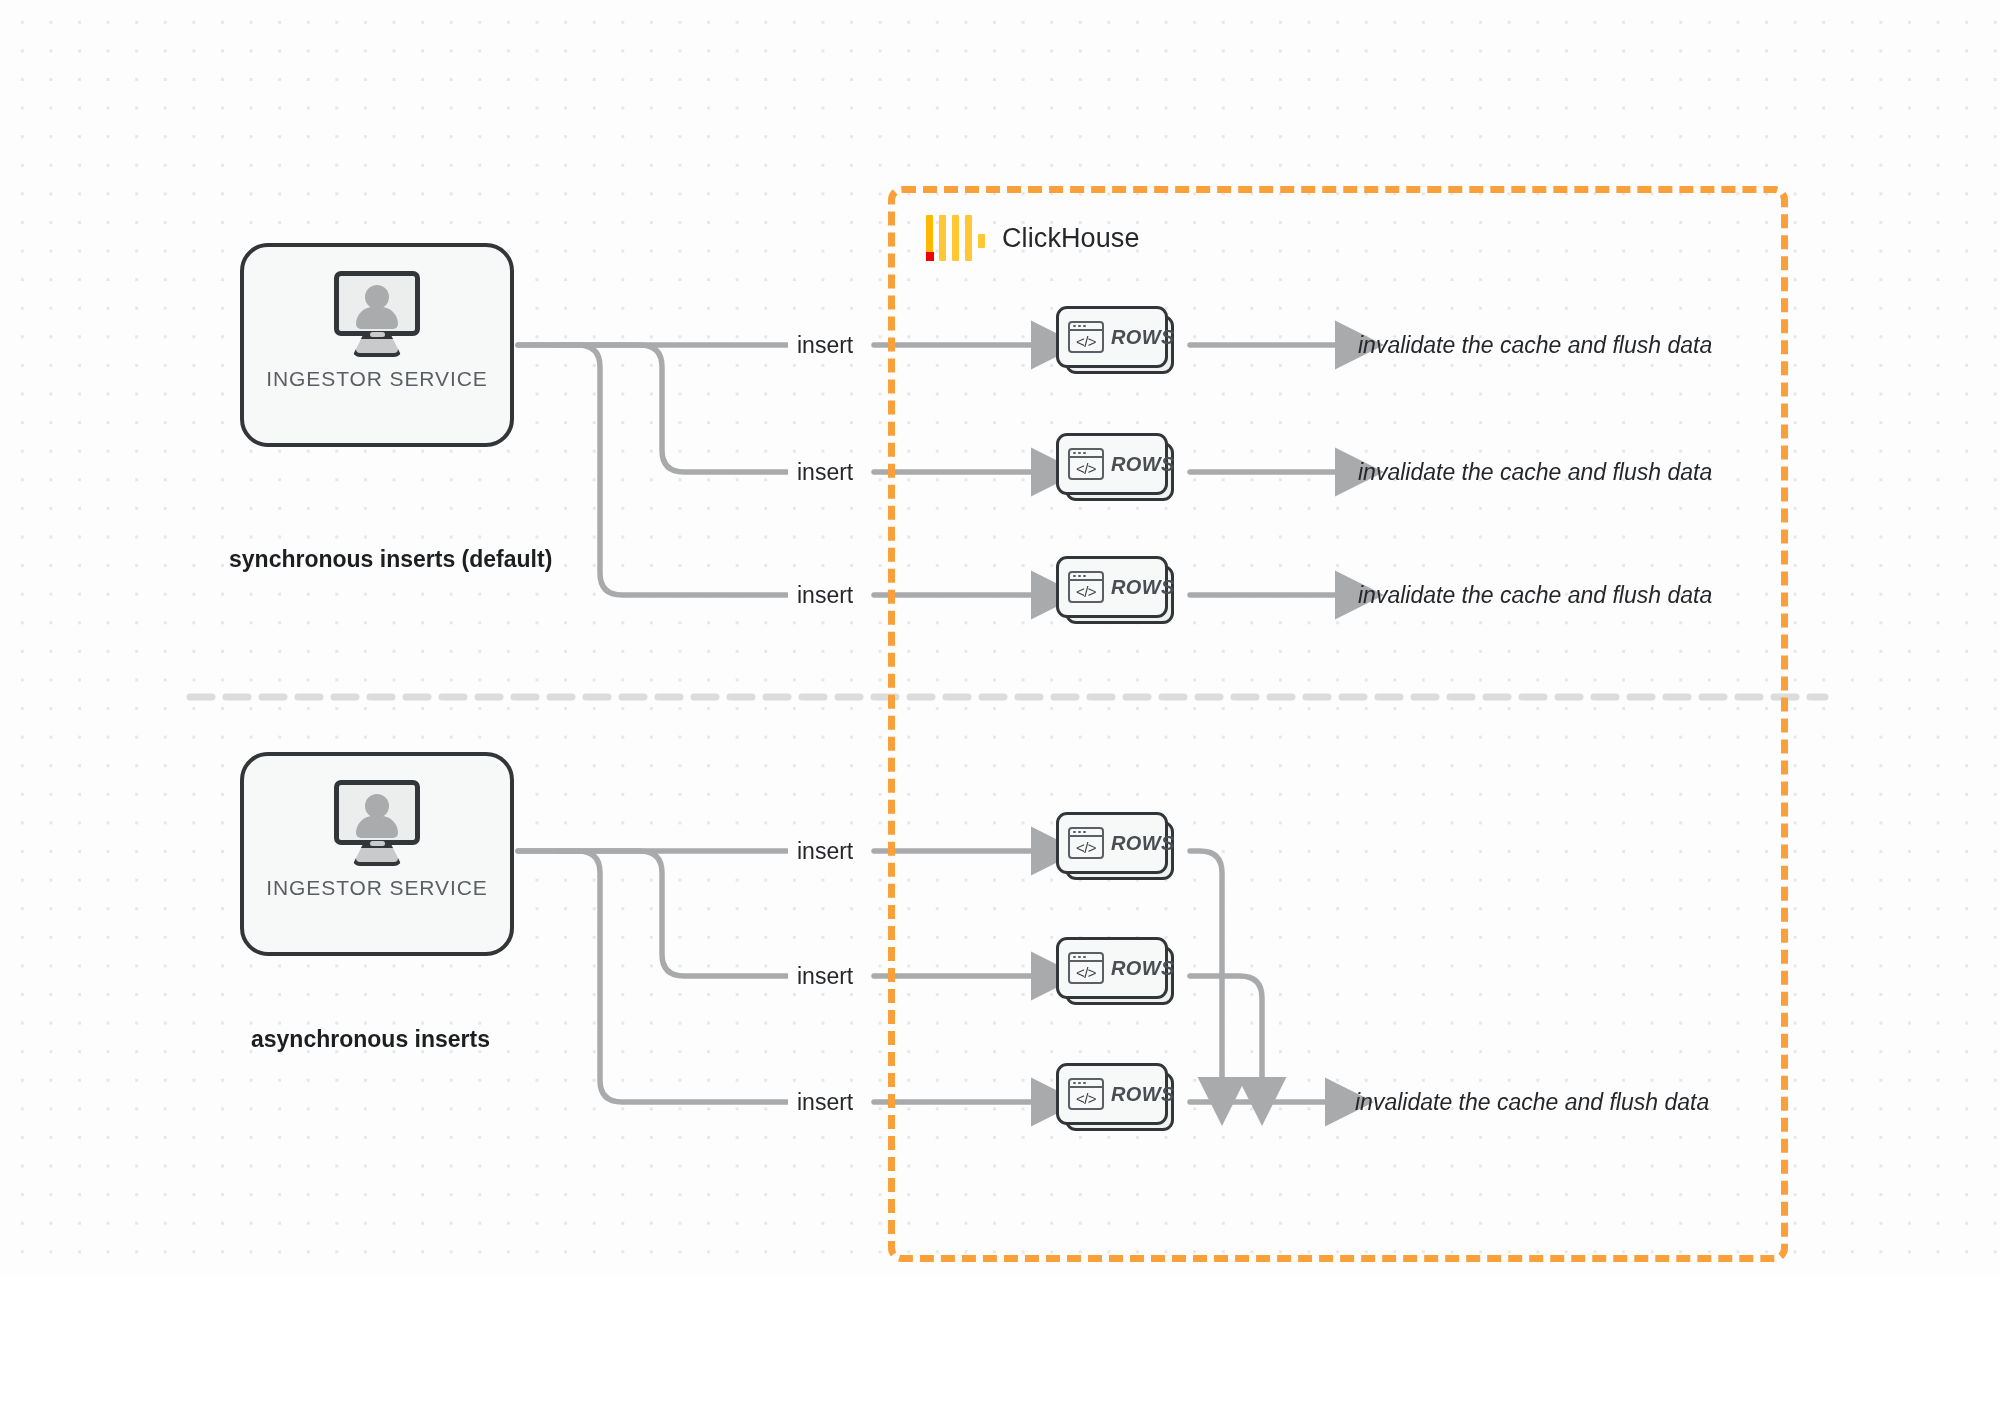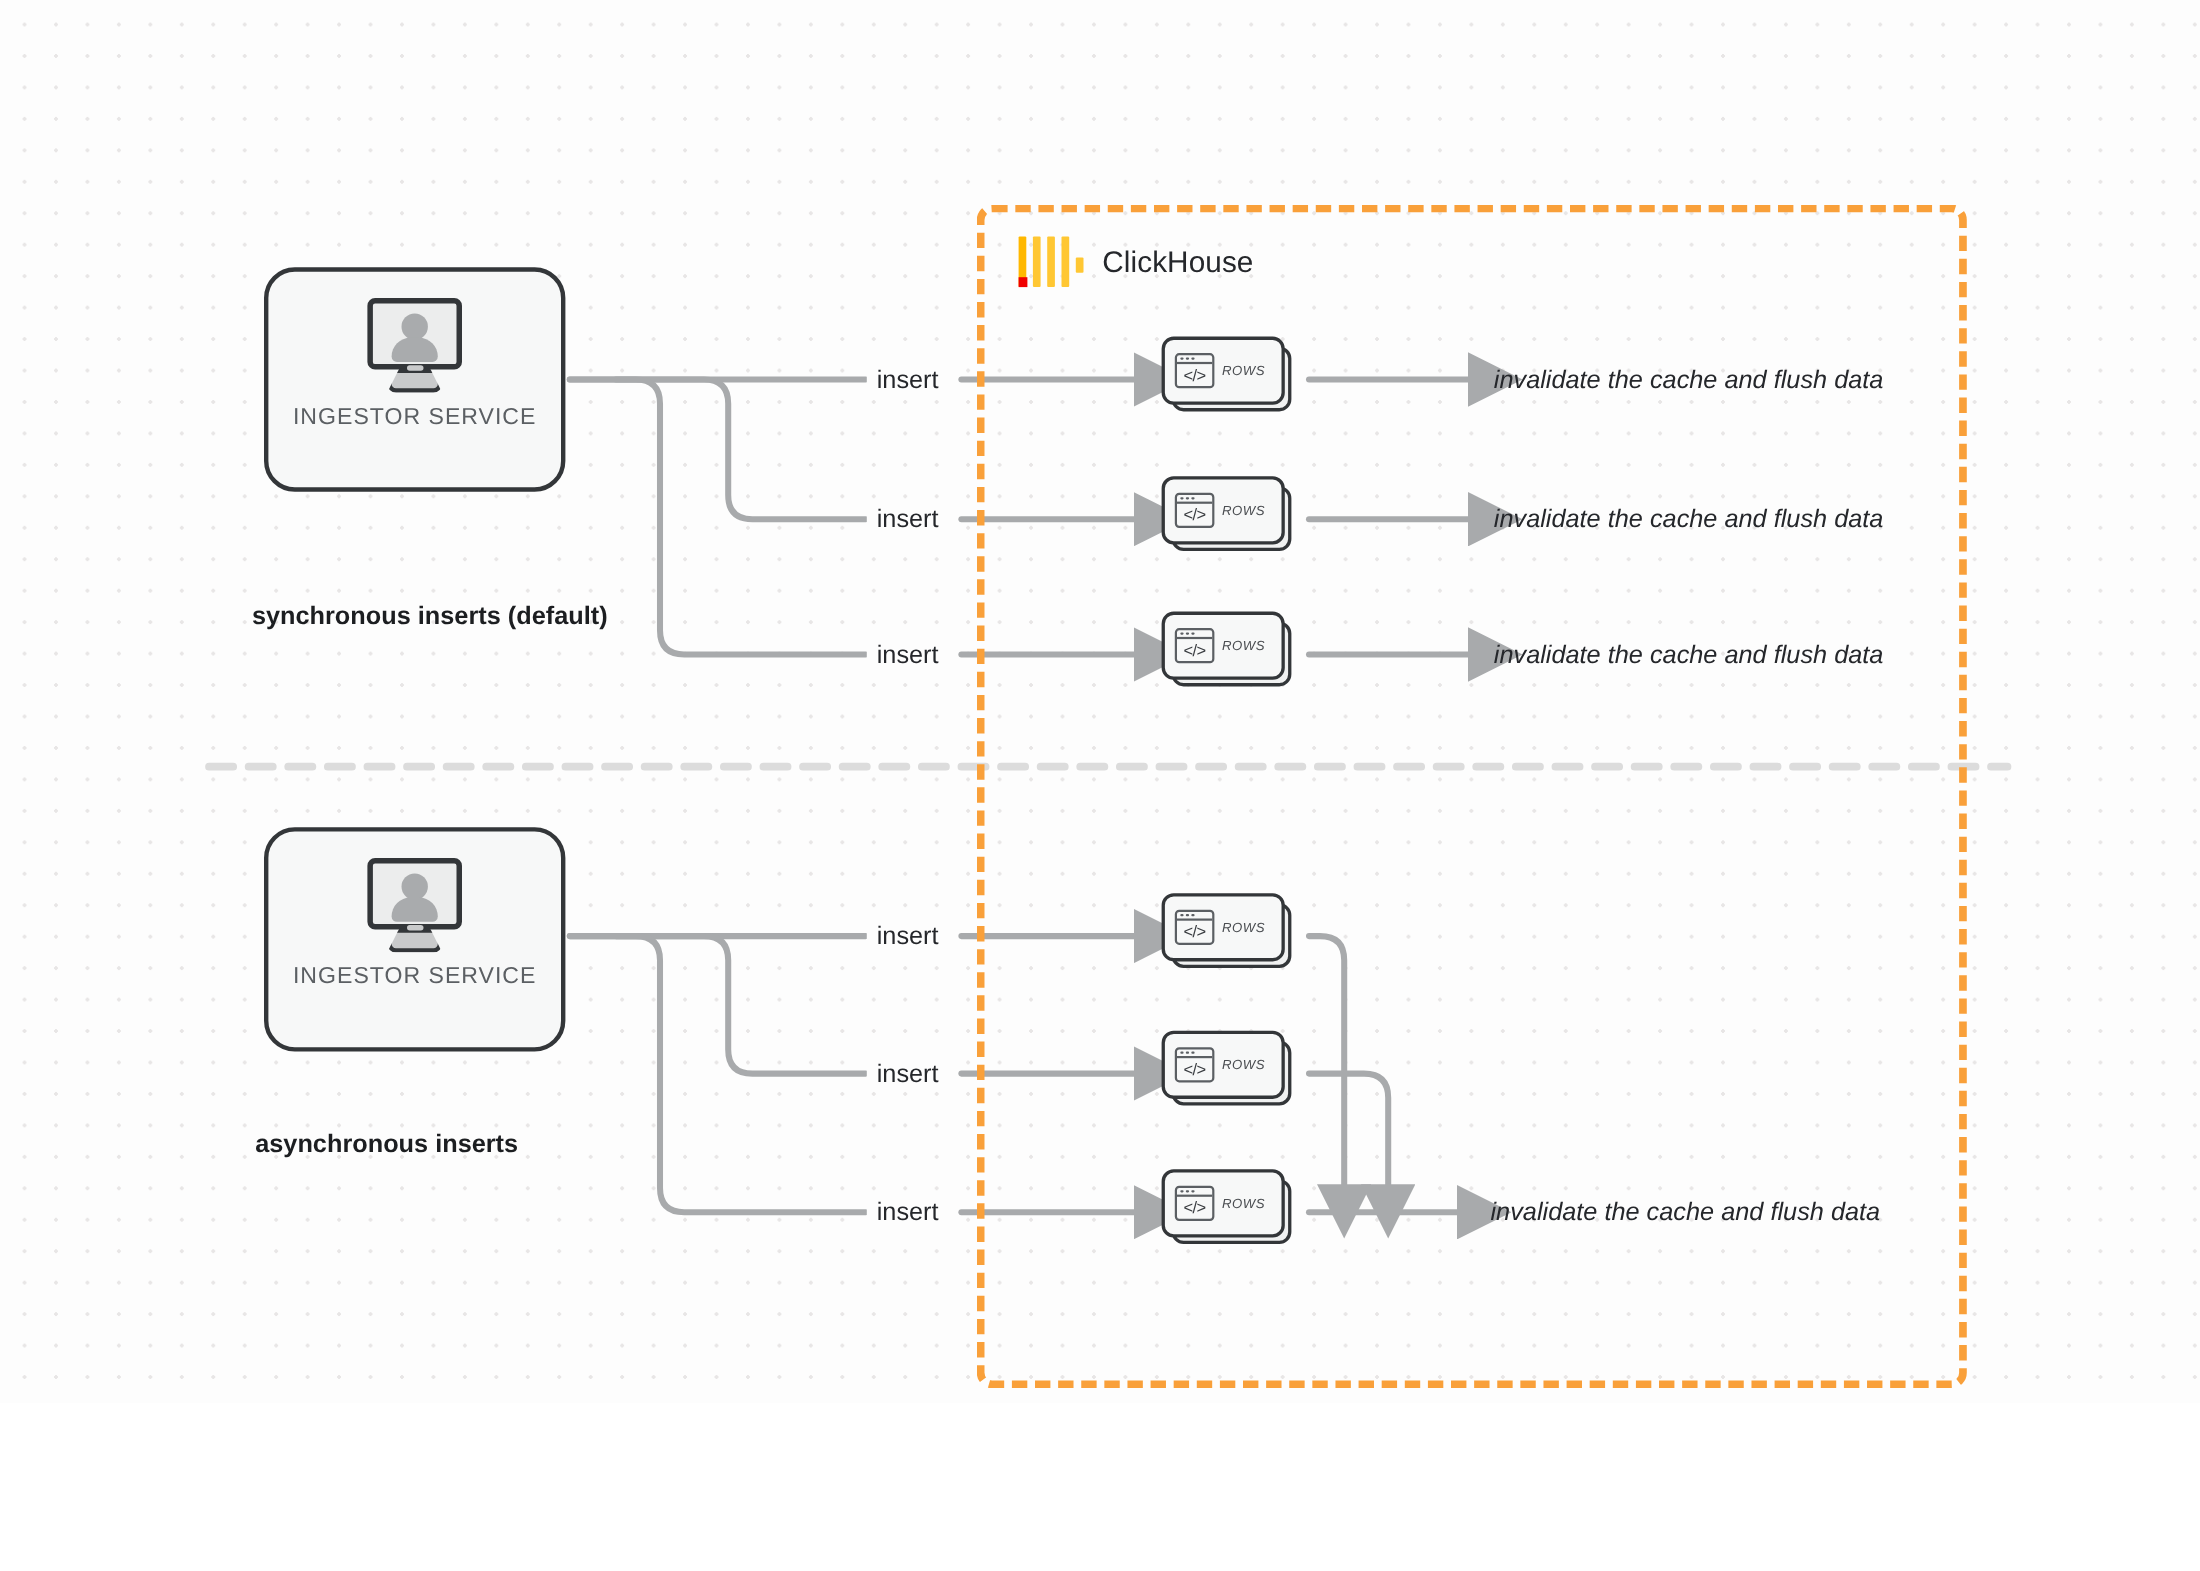--- a/index.html
+++ b/index.html
@@ -161,21 +161,21 @@
 
   
   .section-caption {
     position: absolute;
     font-size: 23px;
     font-weight: bold;
     color: #1c1e21;
     white-space: nowrap;
   }
   .section-caption.sync  { left: 229px; top: 546px; text-align: center; }
-  .section-caption.async { left: 232px; top: 1026px; }
+  .section-caption.async { left: 251px; top: 1026px; }
 
   
   .rows-node {
     position: absolute;
     width: 118px;
     height: 68px;
   }
   .rows-node .shadow-card {
     position: absolute;
     left: 9px; top: 9px;
@@ -230,23 +230,23 @@
     width: 100%; height: 20px;
     display: flex;
     align-items: center;
     justify-content: center;
     font-family: "Liberation Sans", sans-serif;
     font-size: 15px;
     color: #3b3e42;
     letter-spacing: -0.5px;
   }
   .rows-text {
-    font-size: 12px;
+    font-size: 20px;
     font-style: italic;
-    font-weight: normal;
+    font-weight: bold;
     color: #4a4d51;
     letter-spacing: 0.4px;
   }
 
   
   .edge-label {
     position: absolute;
     font-size: 23px;
     color: #25272b;
     white-space: nowrap;

